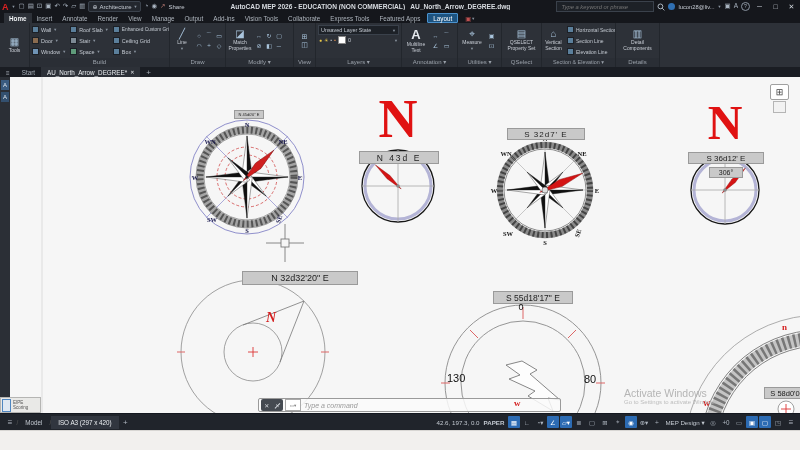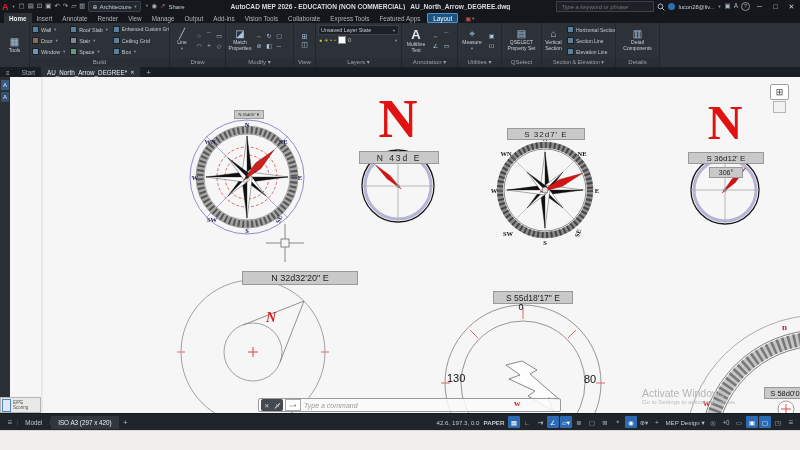--- a/index.html
+++ b/index.html
@@ -49,21 +49,21 @@
   .dtab.active{background:#2d3138;color:#e8ebee;}
   
   #canvas{top:77px;left:0;width:800px;height:336px;background:#f6f6f6;overflow:hidden;}
   #dwg{position:absolute;top:77px;left:0;}
   .plate{position:absolute;background:#c9c9c9;border:0.5px solid #9a9a9a;color:#222;
          display:flex;align-items:center;justify-content:center;white-space:nowrap;z-index:3;}
   .bigN{position:absolute;font-family:"Liberation Serif",serif;font-weight:bold;color:#e01212;
         line-height:1;z-index:2;text-align:center;}
   .redsmall{position:absolute;color:#d42020;font-family:"Liberation Serif",serif;font-weight:bold;z-index:3;}
   .gnum{position:absolute;color:#101010;z-index:2;font-family:"Liberation Sans",sans-serif;}
-  #watermark{left:642px;top:387px;color:#b5b5b5;z-index:3;line-height:1.15;}
+  #watermark{left:624px;top:387px;color:#b5b5b5;z-index:3;line-height:1.15;}
   #cmddock{left:258px;top:398px;width:303px;height:14px;background:rgba(250,250,250,0.85);
            border:1px solid #9a9a9a;border-radius:2px;display:flex;align-items:center;z-index:6;box-sizing:border-box;}
   #leftstrip{left:0;top:77px;width:10px;height:336px;background:#2b2f36;z-index:4;}
   #minipanel{left:0;top:397px;width:41px;height:16px;background:#e9e9e7;border:0.5px solid #b5b5b3;
              z-index:5;display:flex;align-items:center;gap:2px;padding:1px;box-sizing:border-box;}
   
   #statusbar{top:413px;left:0;width:800px;height:17px;background:#20242b;border-top:1px solid #141820;
              display:flex;align-items:center;font-size:6.3px;color:#c2c8d0;box-sizing:border-box;z-index:8;}
   .si{min-width:10px;height:12px;display:flex;align-items:center;justify-content:center;font-size:6.3px;
       color:#aeb6c0;margin:0 0.5px;border-radius:1px;padding:0 1px;}

